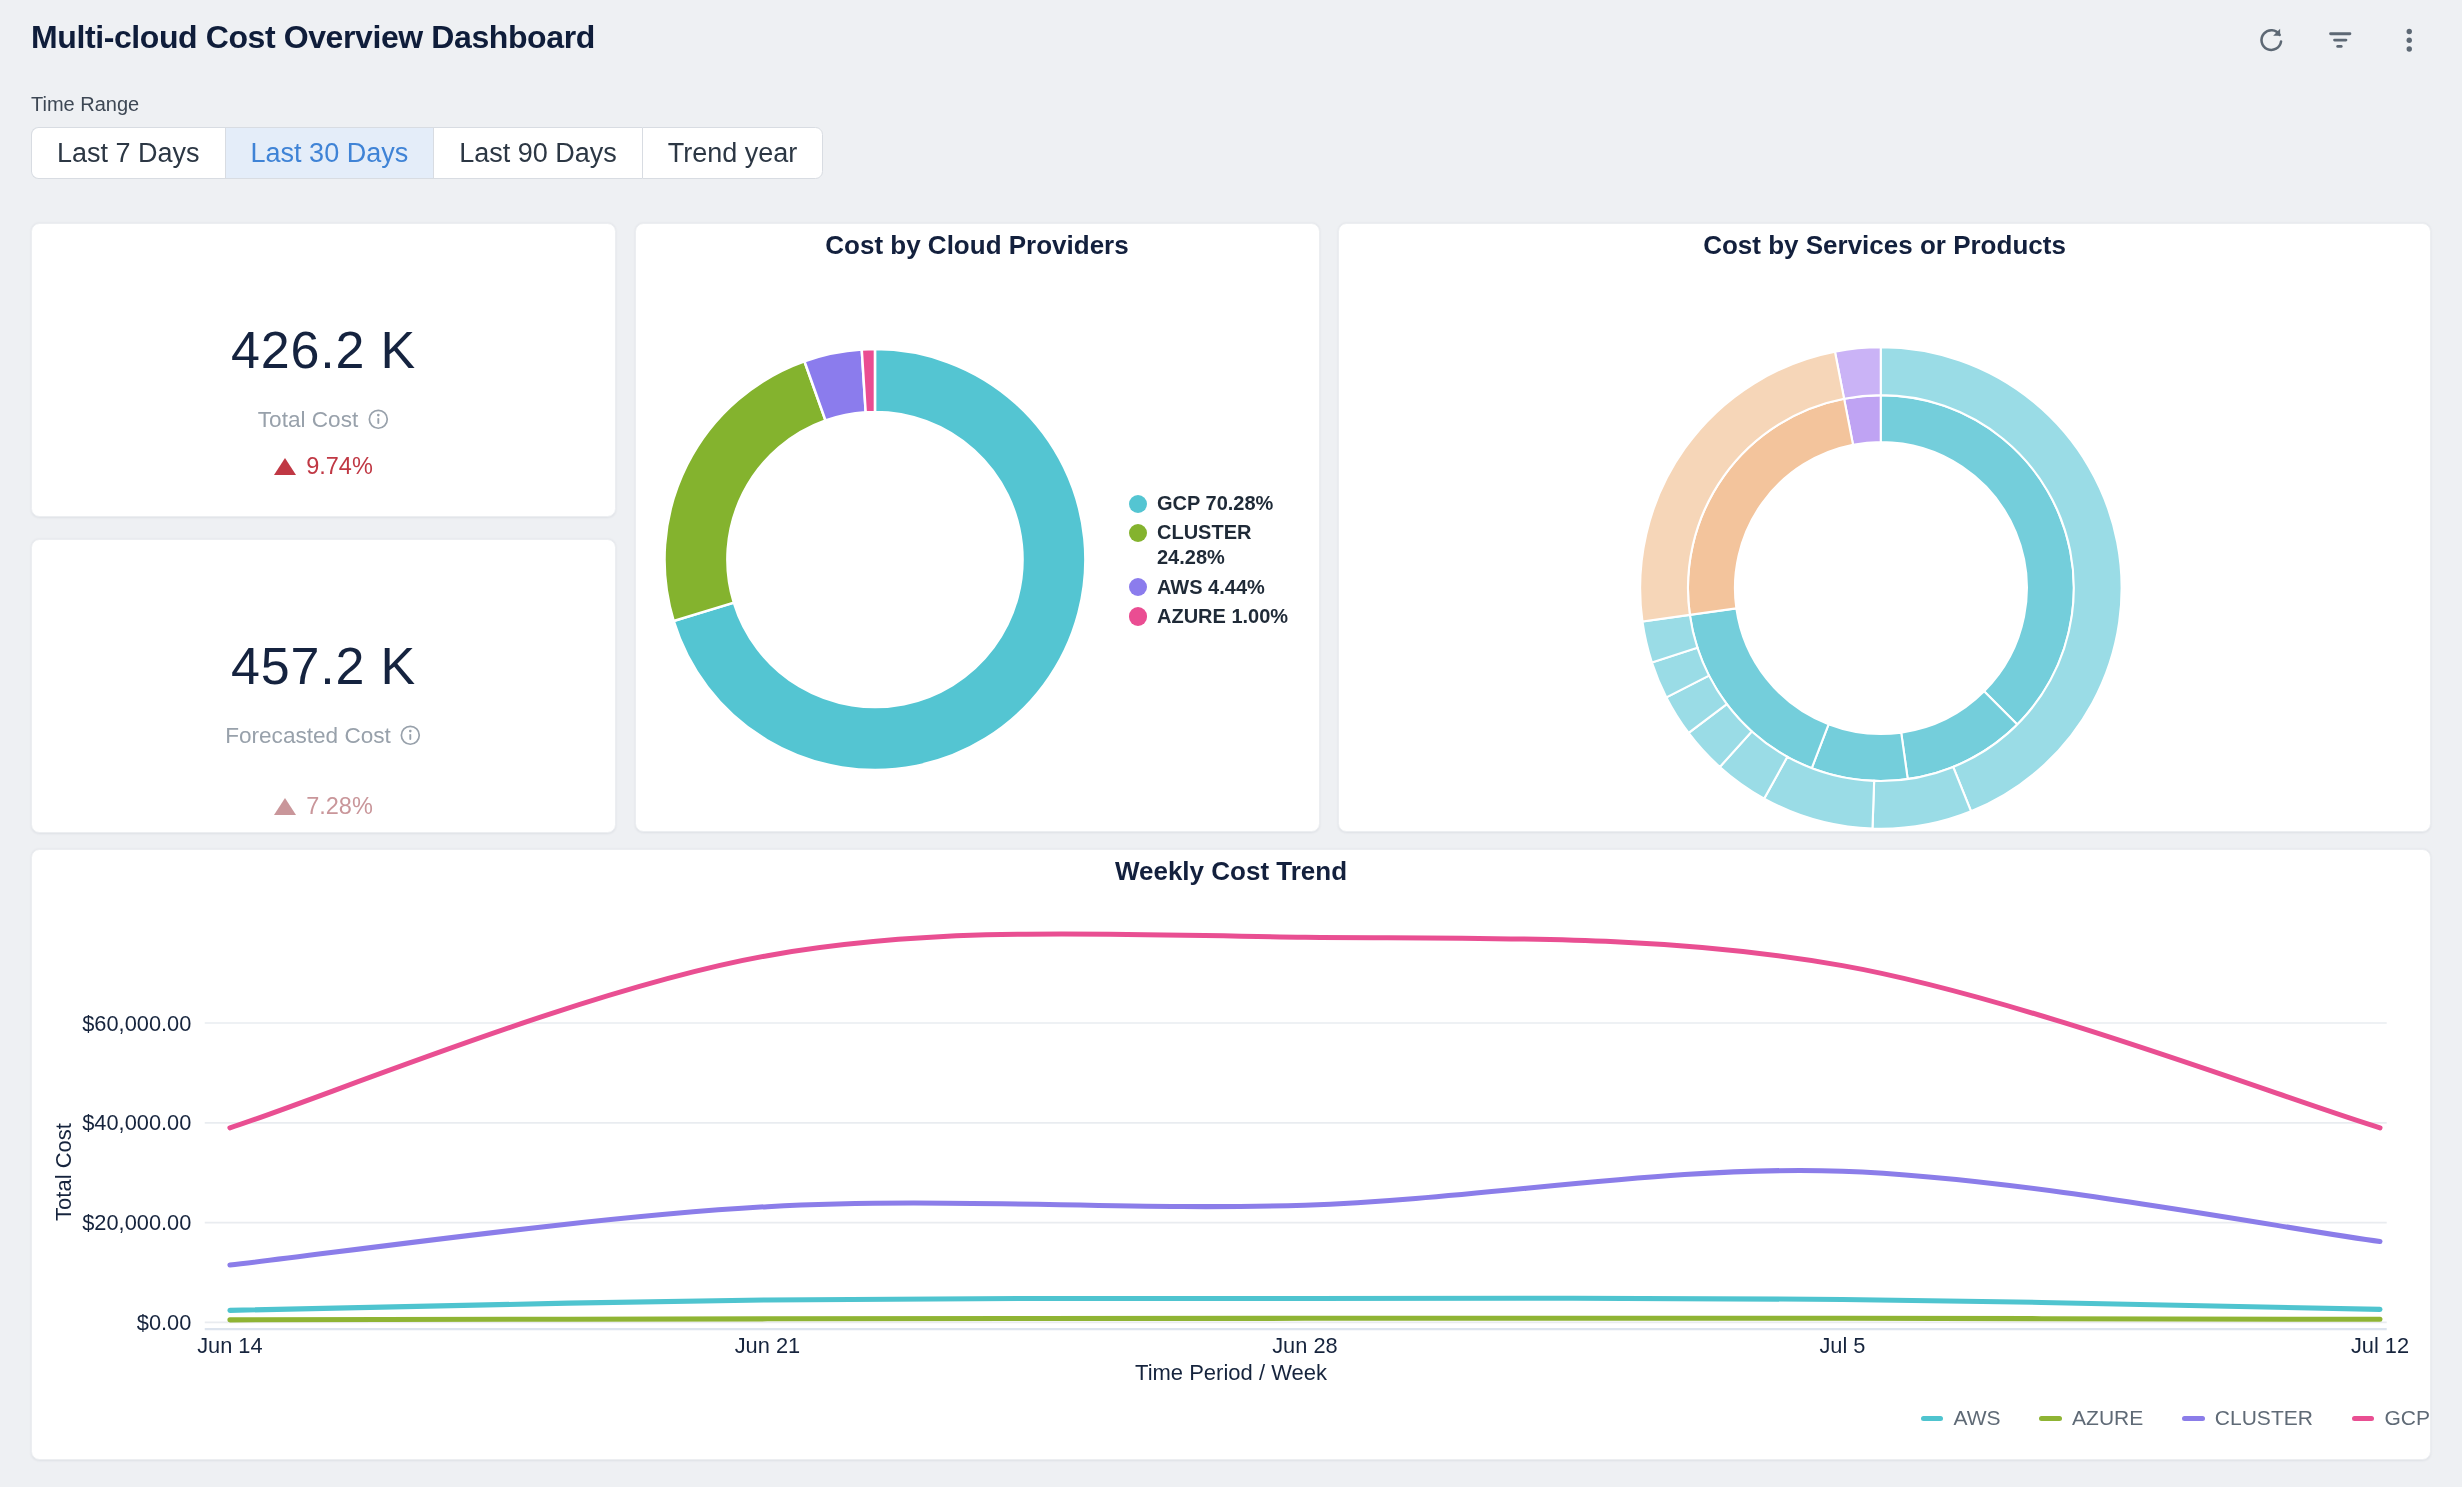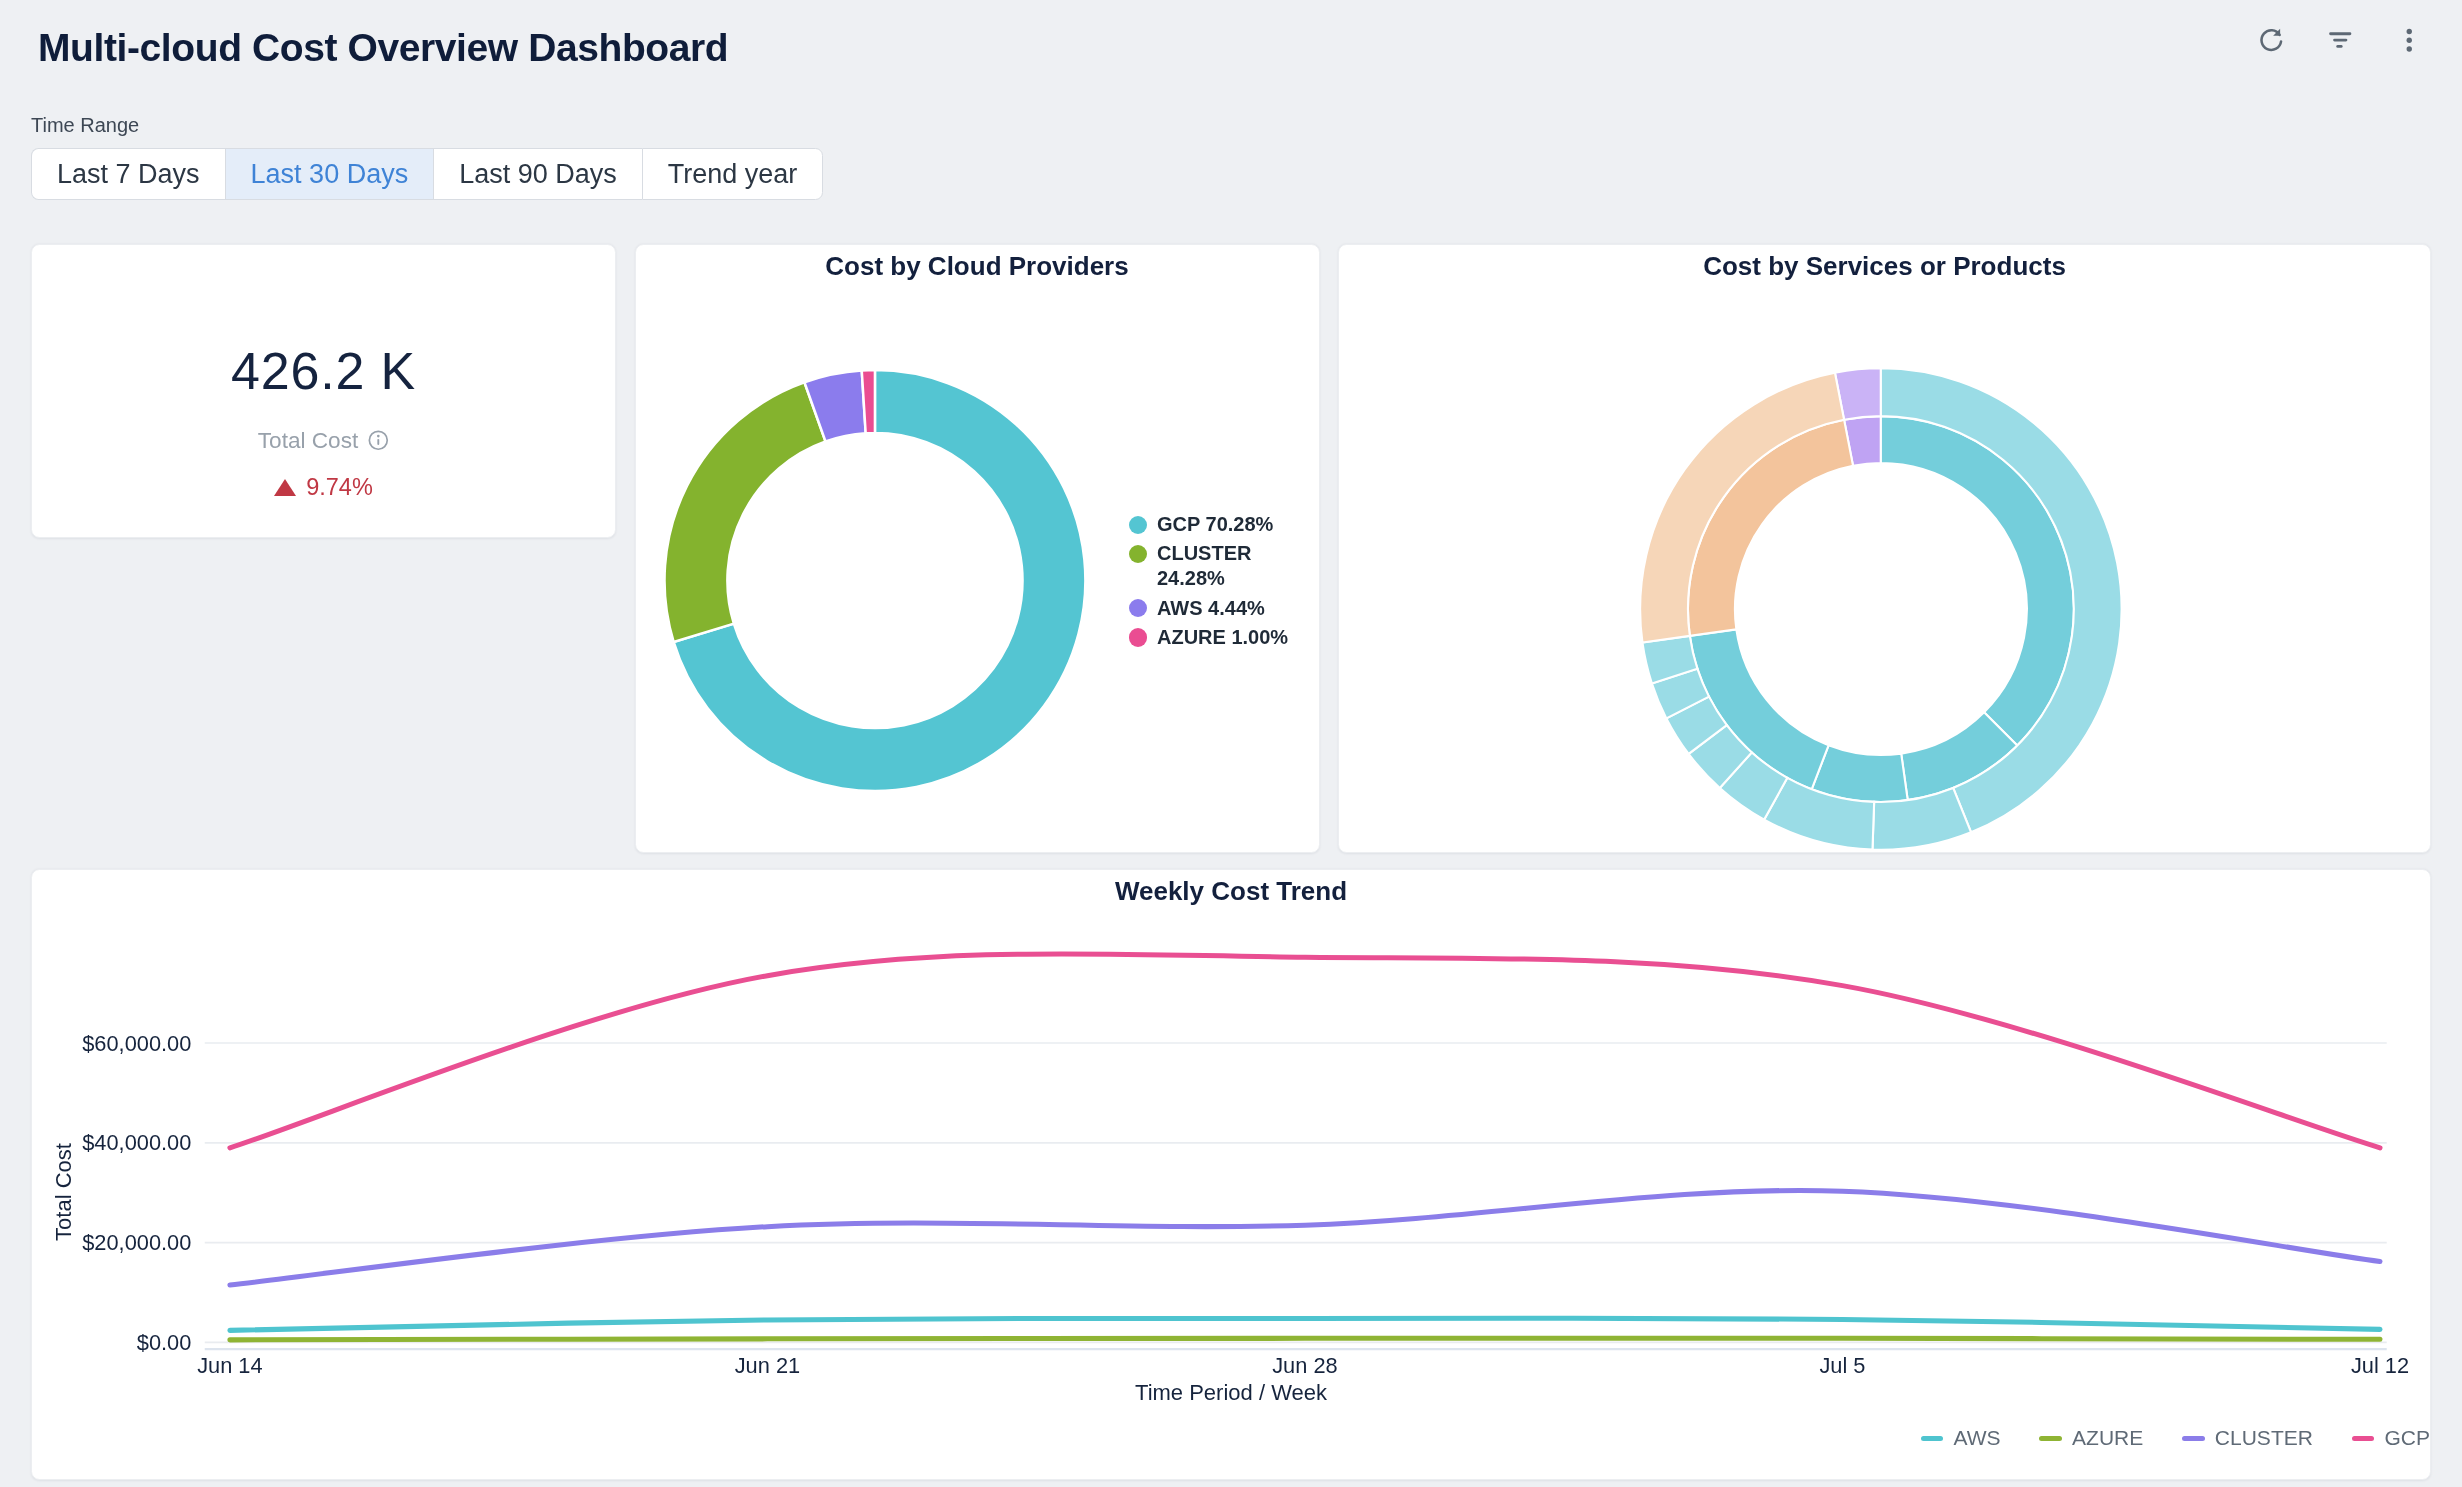--- a/index.html
+++ b/index.html
@@ -7,21 +7,21 @@
   body {
     background:#eef0f3;
     font-family:"Liberation Sans", sans-serif;
     color:#15223f;
     -webkit-font-smoothing:antialiased;
   }
   .page { width:2462px; height:1488px; padding:18.5px 31px 0 31px; position:relative; overflow:hidden; }
 
   
   header { display:flex; justify-content:space-between; align-items:flex-start; }
-  h1 { margin:7px; font-size:39px; font-weight:600; color:#0f1d3a; letter-spacing:-0.4px; }
+  h1 { margin:0; font-size:32px; font-weight:600; color:#0f1d3a; letter-spacing:-0.4px; }
   .header-icons { display:flex; gap:39px; margin-top:6.7px; margin-right:6.7px; align-items:center; }
   .icon-btn { background:none; border:none; padding:0; margin:0; cursor:pointer; color:#5d6874; width:30px; height:30px; display:flex; align-items:center; justify-content:center; }
   .icon-btn svg { width:28.5px; height:28.5px; display:block; }
 
   
   .tr-label { margin-top:37px; font-size:20px; color:#3d4754; }
   .btn-group { display:inline-flex; margin-top:11.7px; }
   .tbtn { font-family:inherit; font-size:27px; color:#2c3744; background:#fff; border:0.8px solid #d8dce2; border-right:none; padding:0 25px; height:52px; cursor:pointer; }
   .tbtn:first-child { border-radius:7.5px 0 0 7.5px; }
   .tbtn:last-child { border-right:0.8px solid #d8dce2; border-radius:0 7.5px 7.5px 0; }
@@ -110,20 +110,35 @@
             <rect x="11" y="10.5" width="2" height="6.5" rx="1" fill="currentColor"></rect>
             <circle cx="12" cy="7.5" r="1.4" fill="currentColor"></circle>
           </svg>
         </div>
         <div class="kpi-delta" id="kpi-delta-0" style="color: rgb(192, 56, 68);">
           <span class="tri-up"></span>
           <span>9.74%</span>
         </div>
       </section>
 
+      <section class="card kpi forecast">
+        <div class="kpi-value">457.2 K</div>
+        <div class="kpi-label">
+          <span>Forecasted Cost</span>
+          <svg viewBox="0 0 24 24">
+            <circle cx="12" cy="12" r="9.5" fill="none" stroke="currentColor" stroke-width="1.8"></circle>
+            <rect x="11" y="10.5" width="2" height="6.5" rx="1" fill="currentColor"></rect>
+            <circle cx="12" cy="7.5" r="1.4" fill="currentColor"></circle>
+          </svg>
+        </div>
+        <div class="kpi-delta" id="kpi-delta-1" style="color: rgb(201, 150, 154);">
+          <span class="tri-up"></span>
+          <span>7.28%</span>
+        </div>
+      </section>
     </div>
 
     <section class="card chart-card donut-card">
       <h2 class="chart-title">Cost by Cloud Providers</h2>
       <svg id="donut-svg" class="chart-svg" width="685" height="609" viewBox="0 0 817 726">
           <path d="M285.00 149.00A251 251 0 1 1 44.96 473.35L116.68 451.43A176 176 0 1 0 285.00 224.00Z" fill="#54c5d2" stroke="#ffffff" stroke-width="3"></path>
           <path d="M44.96 473.35A251 251 0 0 1 200.87 163.52L226.01 234.18A176 176 0 0 0 116.68 451.43Z" fill="#84b32e" stroke="#ffffff" stroke-width="3"></path>
           <path d="M200.87 163.52A251 251 0 0 1 269.24 149.50L273.95 224.35A176 176 0 0 0 226.01 234.18Z" fill="#8b7ced" stroke="#ffffff" stroke-width="3"></path>
           <path d="M269.24 149.50A251 251 0 0 1 285.00 149.00L285.00 224.00A176 176 0 0 0 273.95 224.35Z" fill="#ea4d92" stroke="#ffffff" stroke-width="3"></path>
         </svg>

